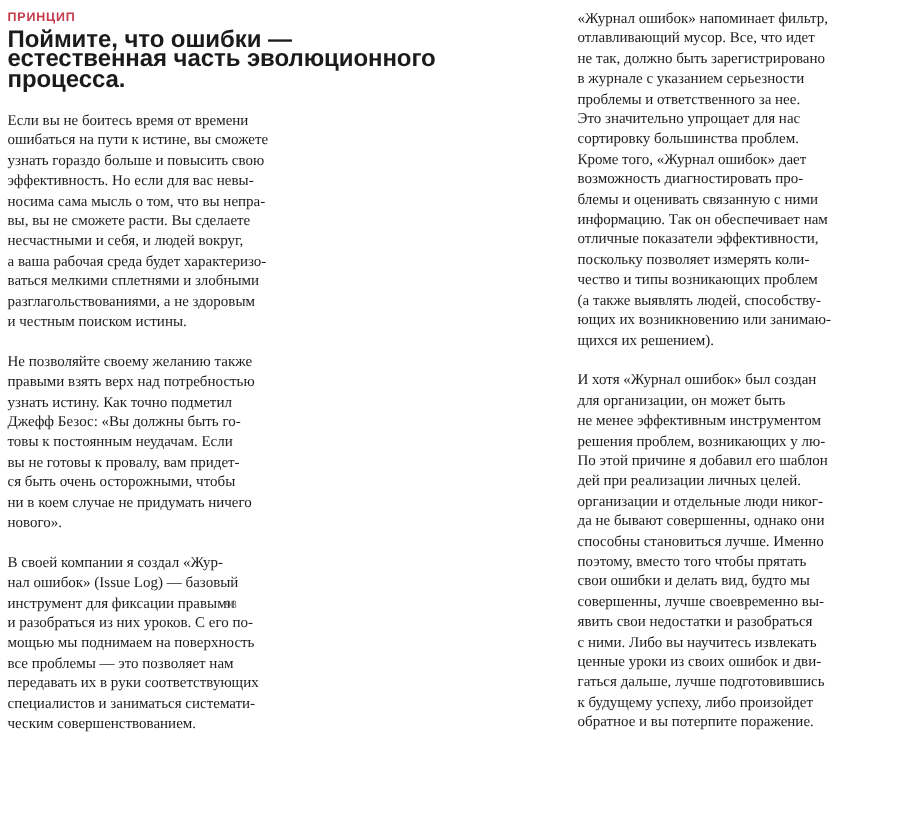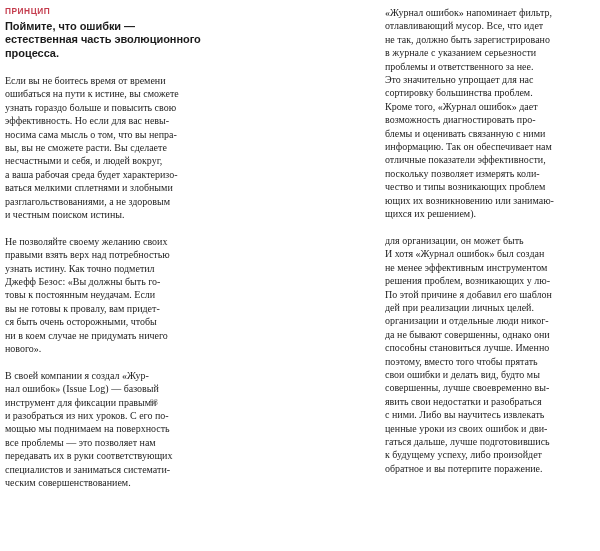--- a/index.html
+++ b/index.html
@@ -49,21 +49,21 @@
     line-height: 11px;
     color: #c43b4c;
     margin: 0 0 3px 0;
     white-space: nowrap;
   }
 
   
   .principle {
     font-family: "Liberation Sans", "DejaVu Sans", sans-serif;
     font-weight: bold;
-    font-size: 11px;
+    font-size: 16px;
     line-height: 13.3px;
     color: #1b1b1b;
     margin: 0 0 14px 0;
     letter-spacing: -0.05px;
   }
   .principle .ln { display: block; white-space: nowrap; }
 
   
   .para {
     font-family: "Liberation Serif", "DejaVu Serif", serif;
@@ -114,21 +114,21 @@
         <span class="ln">носима сама мысль о том, что вы непра-</span>
         <span class="ln">вы, вы не сможете расти. Вы сделаете</span>
         <span class="ln">несчастными и себя, и людей вокруг,</span>
         <span class="ln">а ваша рабочая среда будет характеризо-</span>
         <span class="ln">ваться мелкими сплетнями и злобными</span>
         <span class="ln">разглагольствованиями, а не здоровым</span>
         <span class="ln">и честным поиском истины.</span>
       </p>
 
       <p class="para">
-        <span class="ln">Не позволяйте своему желанию своих</span>
+        <span class="ln">Не позволяйте своему желанию также</span>
         <span class="ln">правыми взять верх над потребностью</span>
         <span class="ln">узнать истину. Как точно подметил</span>
         <span class="ln">Джефф Безос: «Вы должны быть го-</span>
         <span class="ln">товы к постоянным неудачам. Если</span>
         <span class="ln">вы не готовы к провалу, вам придет-</span>
         <span class="ln">ся быть очень осторожными, чтобы</span>
         <span class="ln">ни в коем случае не придумать ничего</span>
         <span class="ln">нового».</span>
       </p>
 
@@ -160,27 +160,28 @@
         <span class="ln">проблемы и ответственного за нее.</span>
         <span class="ln">Это значительно упрощает для нас</span>
         <span class="ln">сортировку большинства проблем.</span>
         <span class="ln">Кроме того, «Журнал ошибок» дает</span>
         <span class="ln">возможность диагностировать про-</span>
         <span class="ln">блемы и оценивать связанную с ними</span>
         <span class="ln">информацию. Так он обеспечивает нам</span>
         <span class="ln">отличные показатели эффективности,</span>
         <span class="ln">поскольку позволяет измерять коли-</span>
         <span class="ln">чество и типы возникающих проблем</span>
+        <span class="ln">(а также выявлять людей, способству-</span>
         <span class="ln">ющих их возникновению или занимаю-</span>
         <span class="ln">щихся их решением).</span>
       </p>
 
       <p class="para">
+        <span class="ln">И хотя «Журнал ошибок» был создан</span>
         <span class="ln">для организации, он может быть</span>
-        <span class="ln">И хотя «Журнал ошибок» был создан</span>
         <span class="ln">не менее эффективным инструментом</span>
         <span class="ln">решения проблем, возникающих у лю-</span>
         <span class="ln">По этой причине я добавил его шаблон</span>
         <span class="ln">дей при реализации личных целей.</span>
         <span class="ln">организации и отдельные люди никог-</span>
         <span class="ln">да не бывают совершенны, однако они</span>
         <span class="ln">способны становиться лучше. Именно</span>
         <span class="ln">поэтому, вместо того чтобы прятать</span>
         <span class="ln">свои ошибки и делать вид, будто мы</span>
         <span class="ln">совершенны, лучше своевременно вы-</span>

